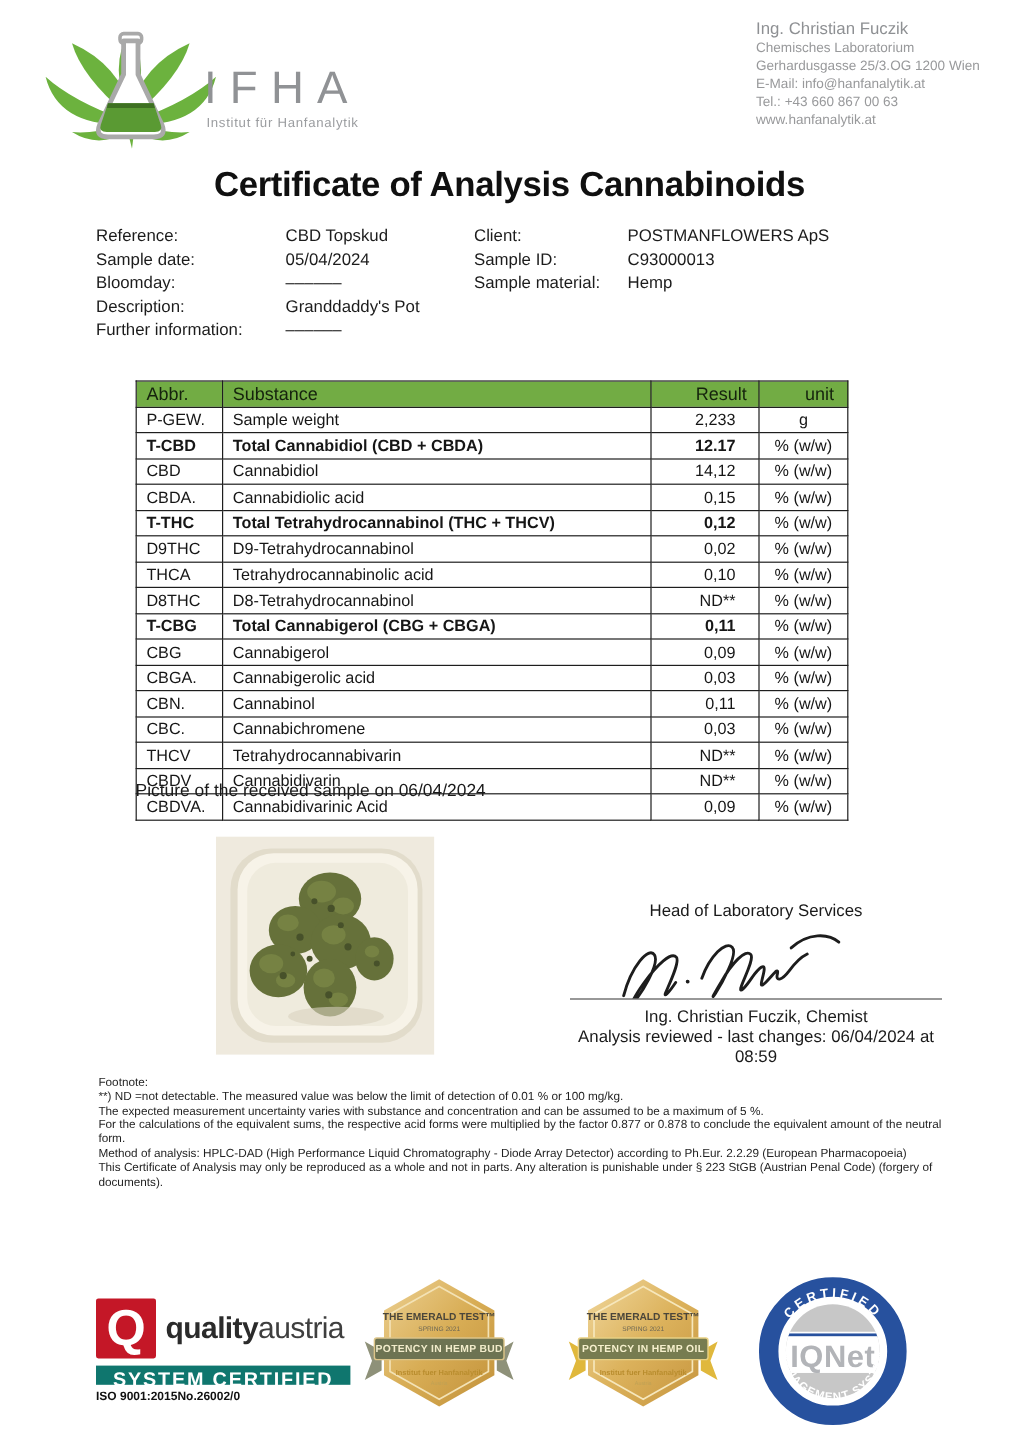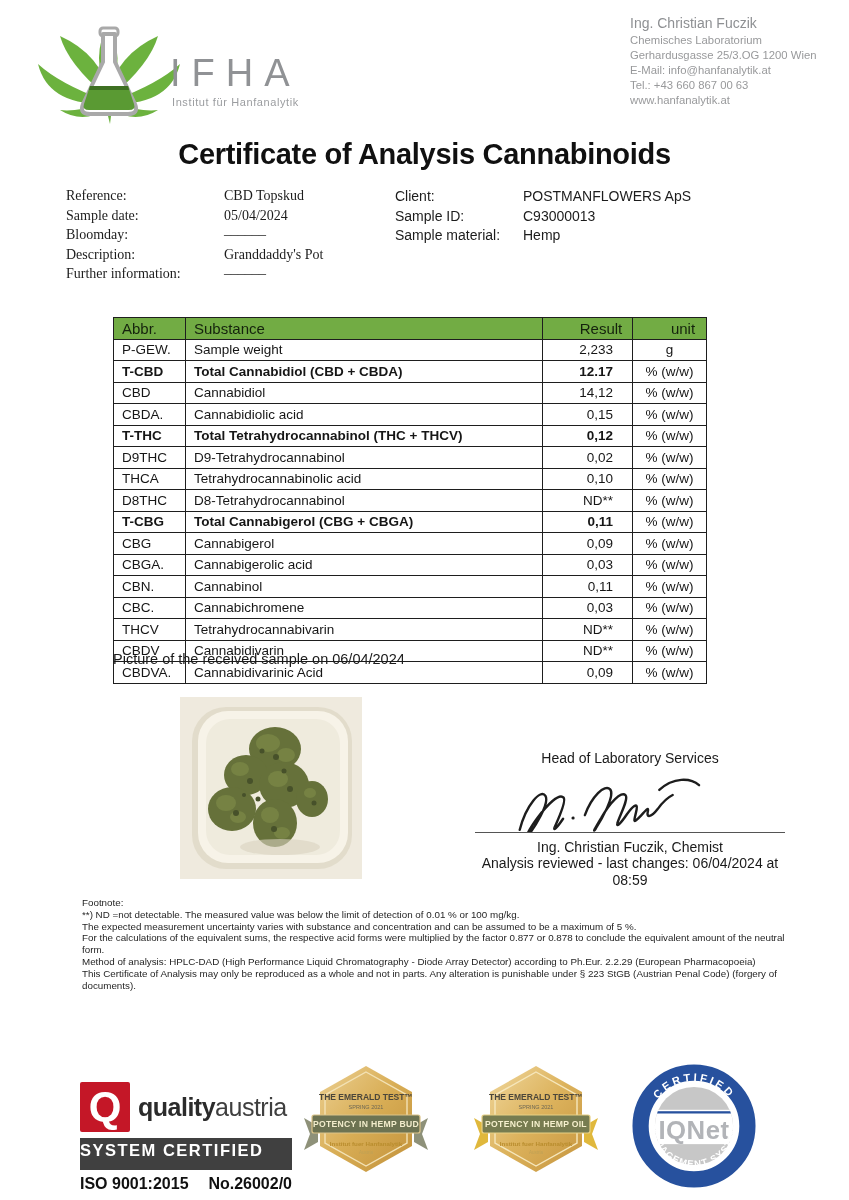--- a/index.html
+++ b/index.html
@@ -10,21 +10,21 @@
   
   .logo-wrap{position:absolute;left:30px;top:20px;width:330px;height:108px;}
   .contact{position:absolute;left:630px;top:16px;width:210px;line-height:15px;}
   .contact .contact-name{font-size:14px;color:#8e9093;margin-bottom:2px;}
   .contact .contact-line{font-size:11.3px;color:#98999b;}
   
   .doc-title{position:absolute;left:0;top:138px;width:100%;text-align:center;
     font-size:29px;font-weight:700;color:#101010;letter-spacing:-0.3px;}
   
   .info-col{position:absolute;font-size:14px;color:#1c1c1c;}
-  .info-left{left:66px;top:188px;width:300px;font-family:Liberation Serif, serif;}
+  .info-left{left:80px;top:188px;width:300px;}
   .info-right{left:395px;top:188px;width:320px;}
   .info-row{display:flex;height:19.5px;align-items:flex-start;}
   .info-label{width:158px;flex:0 0 158px;}
   .info-right .info-label{width:128px;flex:0 0 128px;}
   .info-value{white-space:nowrap;}
   
   .results{position:absolute;left:113px;top:317px;border-collapse:collapse;
     font-size:13.5px;color:#161616;}
   .results th,.results td{border:1px solid #1e1e1e;padding:1px 8px;height:18.5px;}
   .results th{background:#72ac44;color:#15230d;font-weight:400;font-size:15px;text-align:left;}
@@ -50,24 +50,24 @@
     line-height:11.8px;color:#1f1f1f;}
   .footnote p{margin:0;}
   
   .qa-block{position:absolute;left:80px;top:1082px;width:212px;}
   .qa-top{display:flex;align-items:center;}
   .qa-q{width:50px;height:50px;background:#c41727;color:#fff;font-weight:700;
     font-size:42px;line-height:50px;text-align:center;border-radius:2px;}
   .qa-brand{margin-left:8px;font-size:25px;letter-spacing:-0.5px;}
   .qa-brand .b{font-weight:700;color:#2b2b2b;}
   .qa-brand .l{font-weight:400;color:#3f3f3f;}
-  .qa-bar{margin-top:6px;background:#404040;color:#fff;font-weight:700;font-size:16.5px;
-    letter-spacing:1.5px;text-align:left;height:32px;line-height:24px;}
-  .qa-bottom{display:flex;justify-content:space-between;margin-top:5px;
-    font-size:16px;font-weight:700;color:#111;}
+  .qa-bar{margin-top:6px;background:#0f766e;color:#fff;font-weight:700;font-size:16.5px;
+    letter-spacing:1.5px;text-align:center;height:16px;line-height:24px;}
+  .qa-bottom{display:flex;justify-content:flex-start;margin-top:5px;
+    font-size:10px;font-weight:700;color:#111;}
   .badge{position:absolute;top:1060px;width:128px;height:132px;}
   .badge-bud{left:302px;} .badge-oil{left:472px;}
   .iqnet{position:absolute;left:632px;top:1064px;width:124px;height:124px;}
 </style>
 </head>
 <body>
 
 <div class="page">
 
   <div class="logo-wrap">

